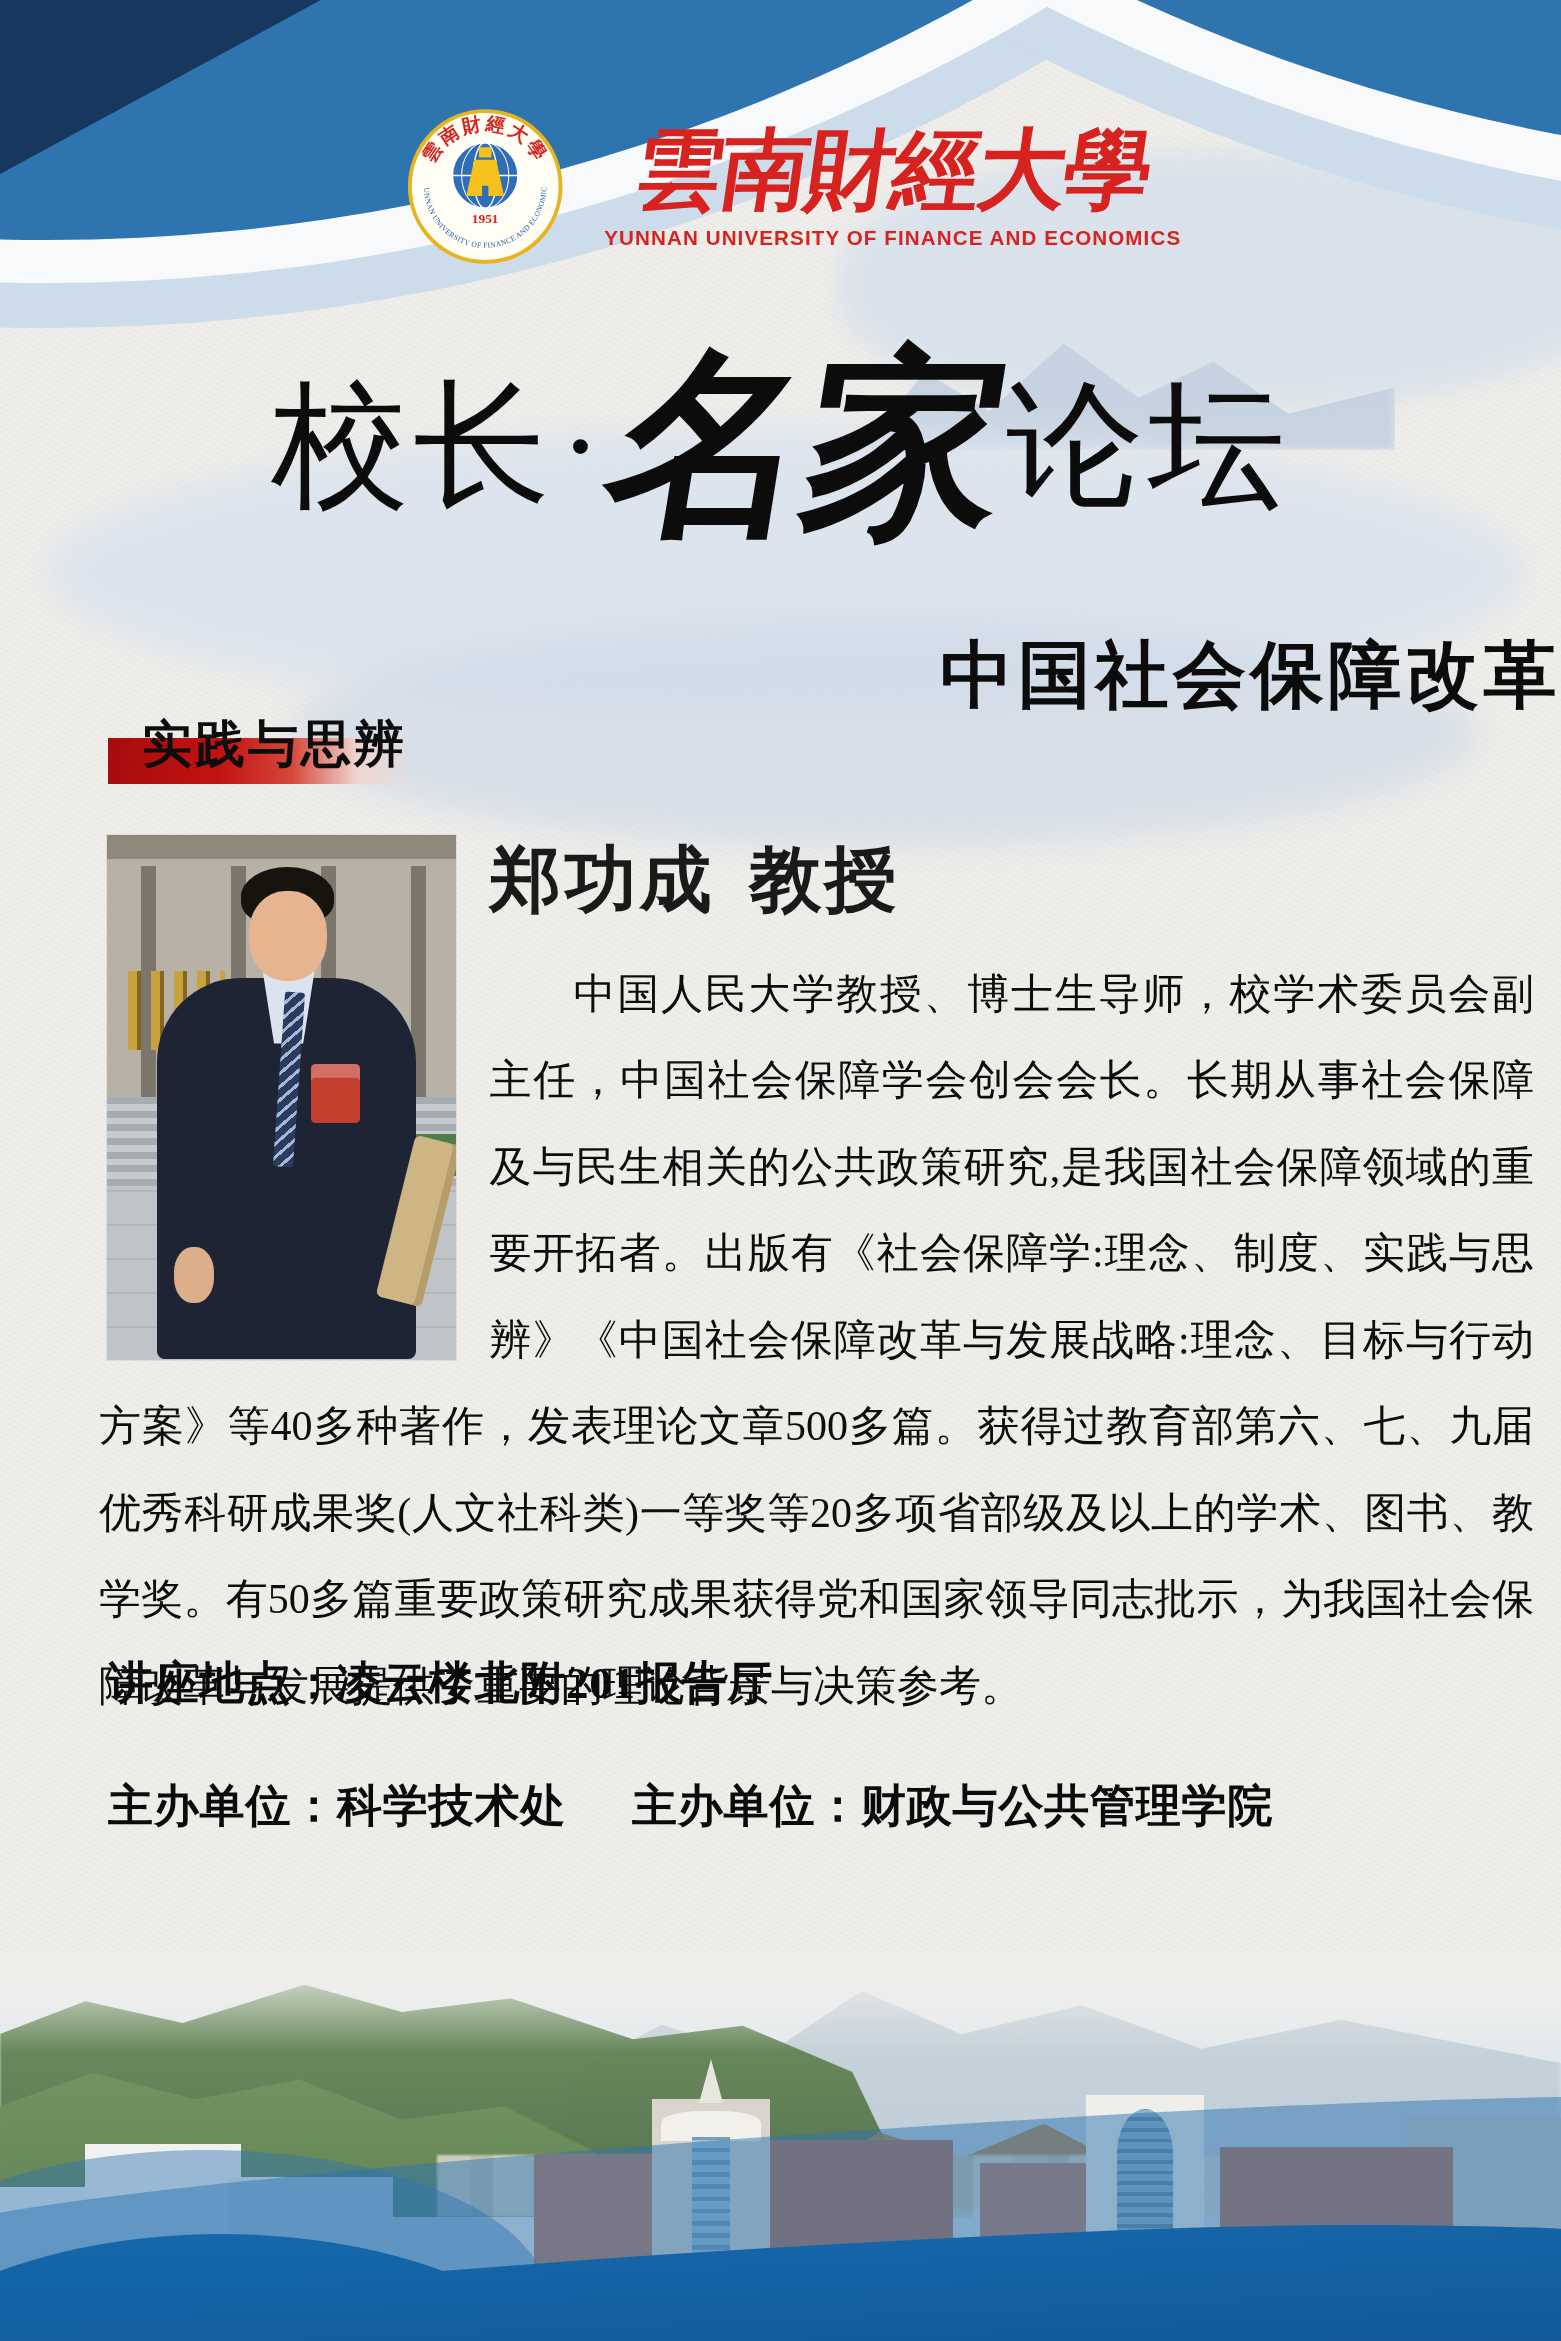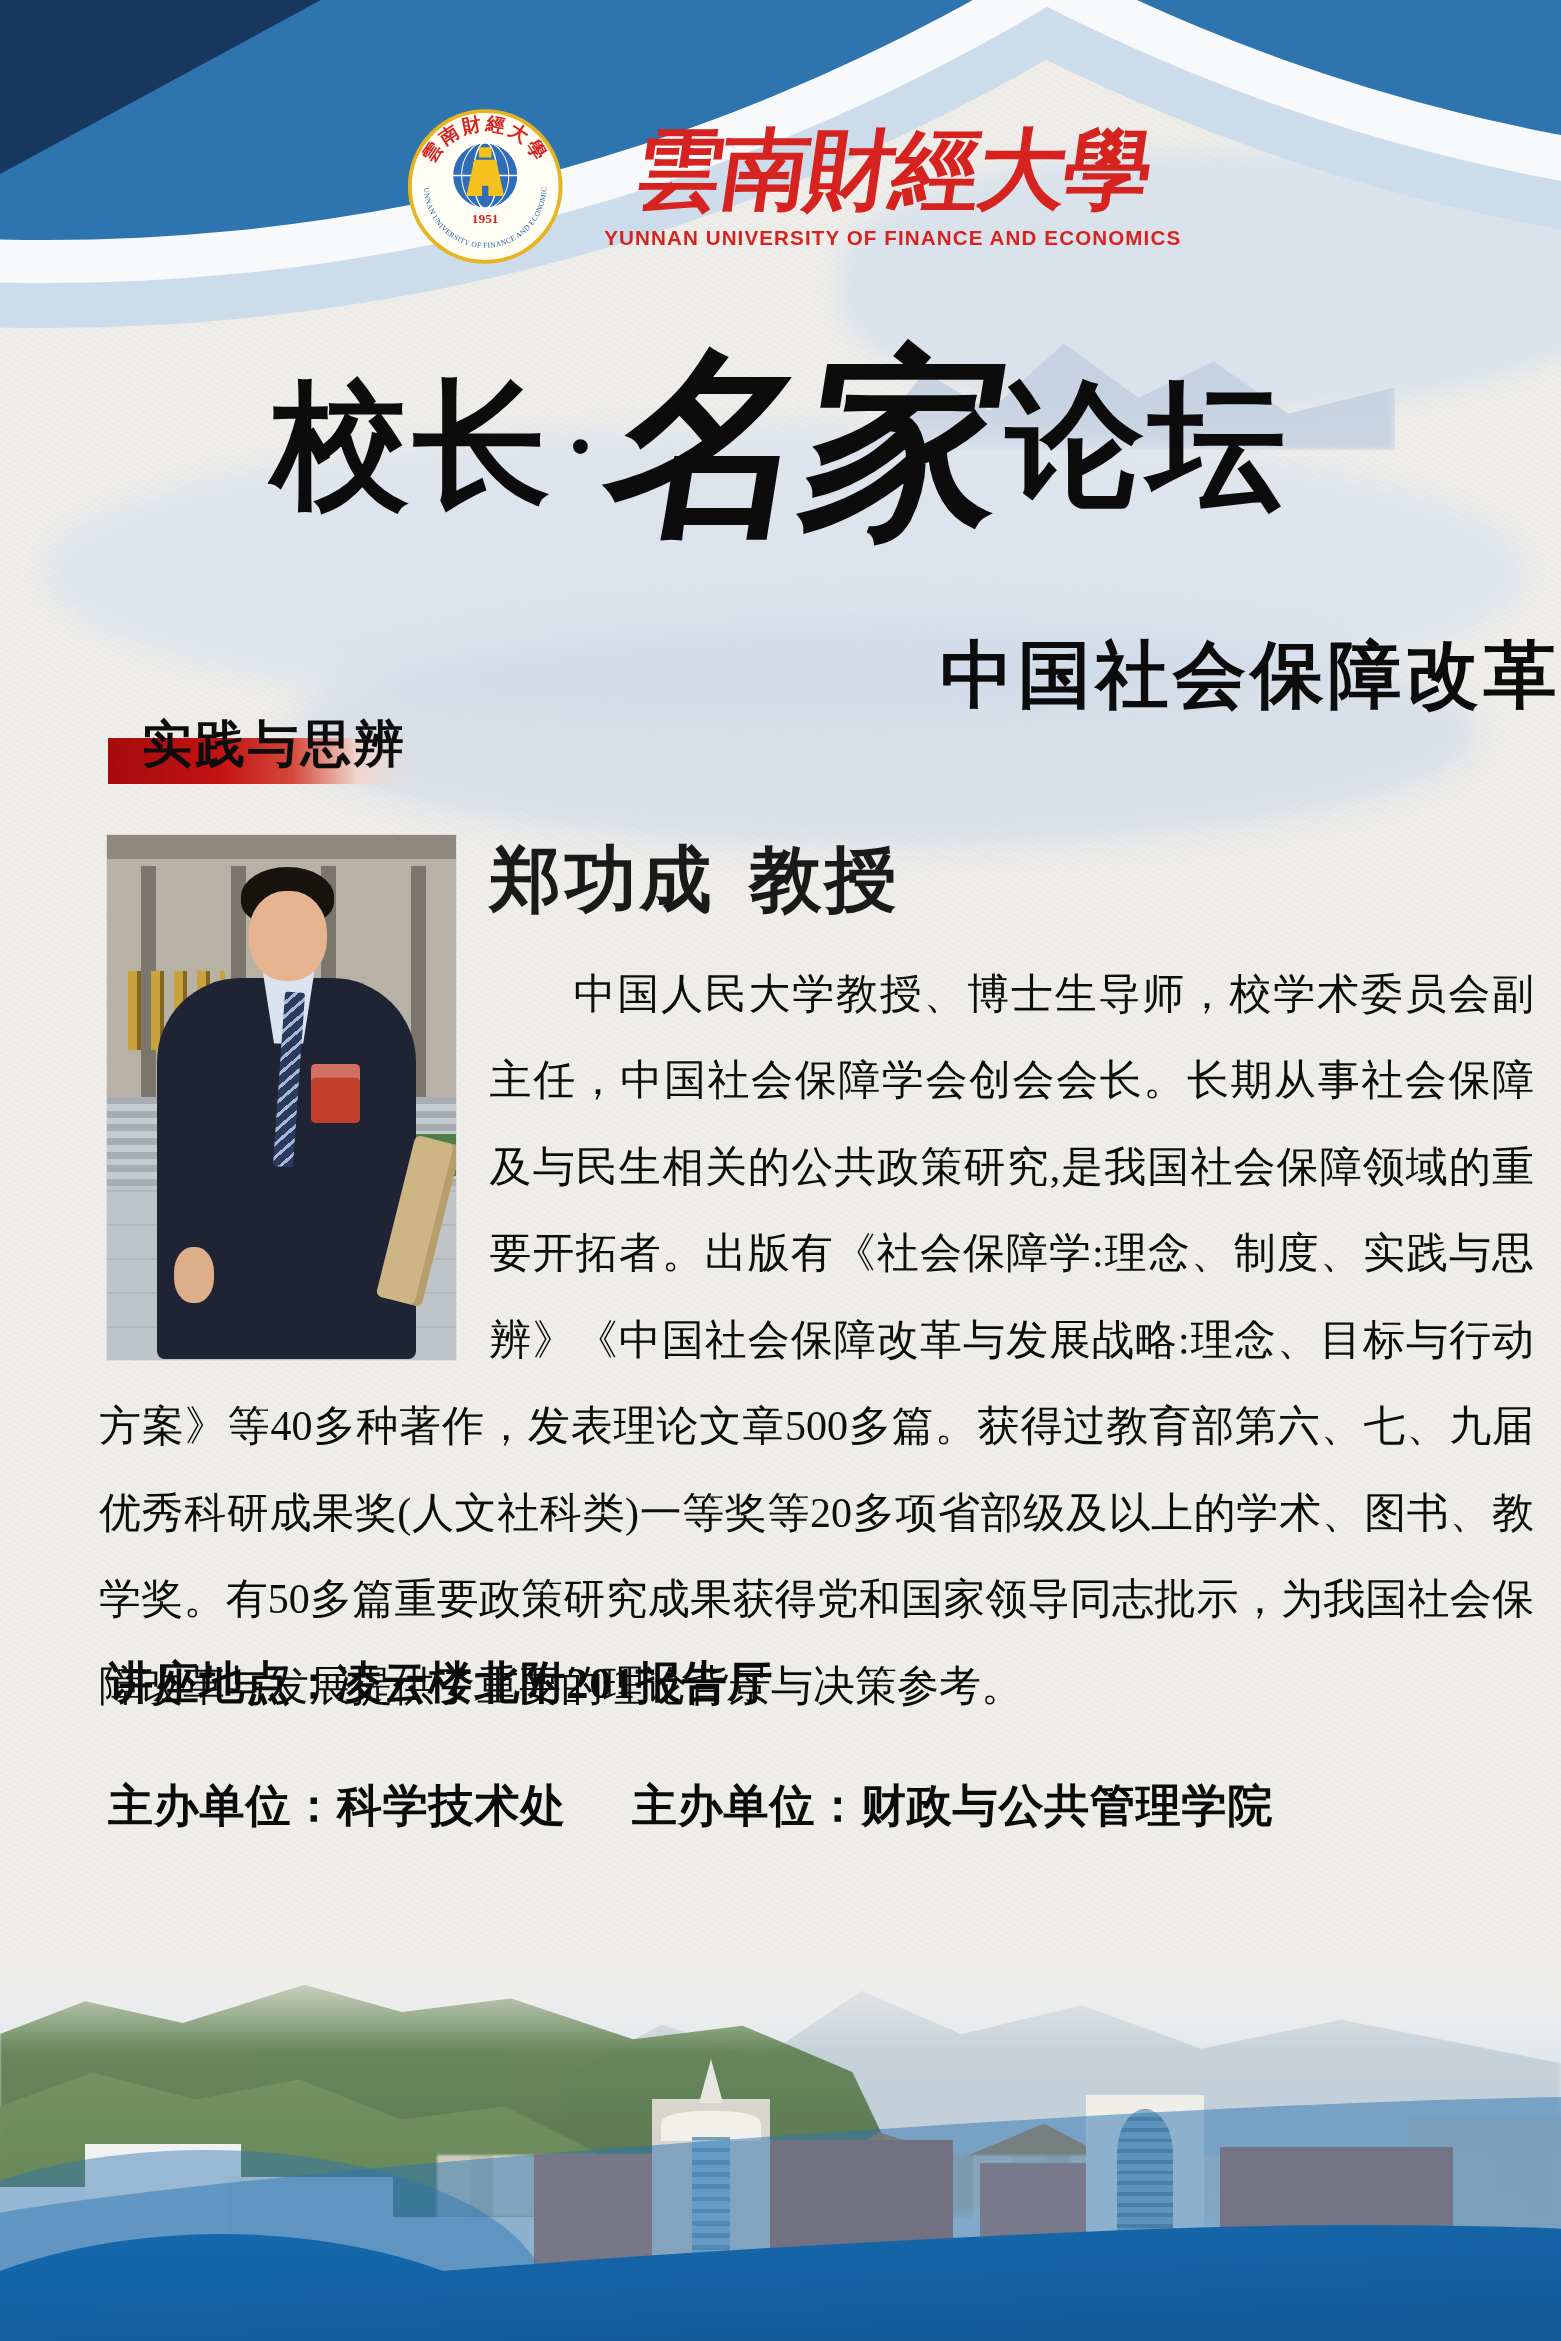--- a/index.html
+++ b/index.html
@@ -30,21 +30,21 @@
   
   .uni-header{position:absolute;top:108px;left:0;right:0;z-index:4;display:flex;justify-content:center;align-items:center;gap:40px;transform:translateX(13.7px);}
   .emblem{width:157px;height:157px;display:block;}
   .uni-names{display:flex;flex-direction:column;align-items:center;}
   .uni-cn{font-size:88px;line-height:1.1;font-weight:bold;color:#d7231f;letter-spacing:-2.3px;transform:skewX(-8deg);
     font-family:"Liberation Serif","DejaVu Serif",serif;}
   .uni-en{margin-top:6.1px;font-size:20.6px;letter-spacing:1.1px;font-weight:600;color:#d7231f;
     font-family:"Liberation Sans","DejaVu Sans",sans-serif;}
   
   .forum-title{position:absolute;top:311px;left:0;right:0;z-index:4;display:flex;justify-content:center;align-items:center;color:#0c0c0c;}
-  .ft-a{font-size:137px;font-weight:bold;letter-spacing:4.6px;}
+  .ft-a{font-size:137px;font-weight:normal;letter-spacing:4.6px;}
   .ft-dot{font-size:91px;font-weight:bold;margin:0 10.7px;}
   .ft-b{font-size:200px;font-weight:900;transform:skewX(-9deg);letter-spacing:-4.6px;margin:0 4.6px;}
   .lecture-title{position:absolute;top:566px;left:0;right:0;z-index:4;text-align:right;
     font-size:73px;font-weight:bold;letter-spacing:4.6px;color:#0c0c0c;}
   
   .section-label{position:absolute;left:108px;top:711px;z-index:4;width:488px;height:76px;}
   .red-bar{position:absolute;left:0;bottom:3px;width:328px;height:46px;
     background:linear-gradient(90deg,#a60c0c 0%,#c31212 34%,#d4483a 56%,#f0d6cf 76%,rgba(255,255,255,0) 93%);}
   .section-label .lbl-text{position:absolute;left:34px;top:0;font-size:50px;font-weight:bold;color:#0d0d0d;
     font-family:"Liberation Sans","DejaVu Sans",sans-serif;letter-spacing:3px;}

